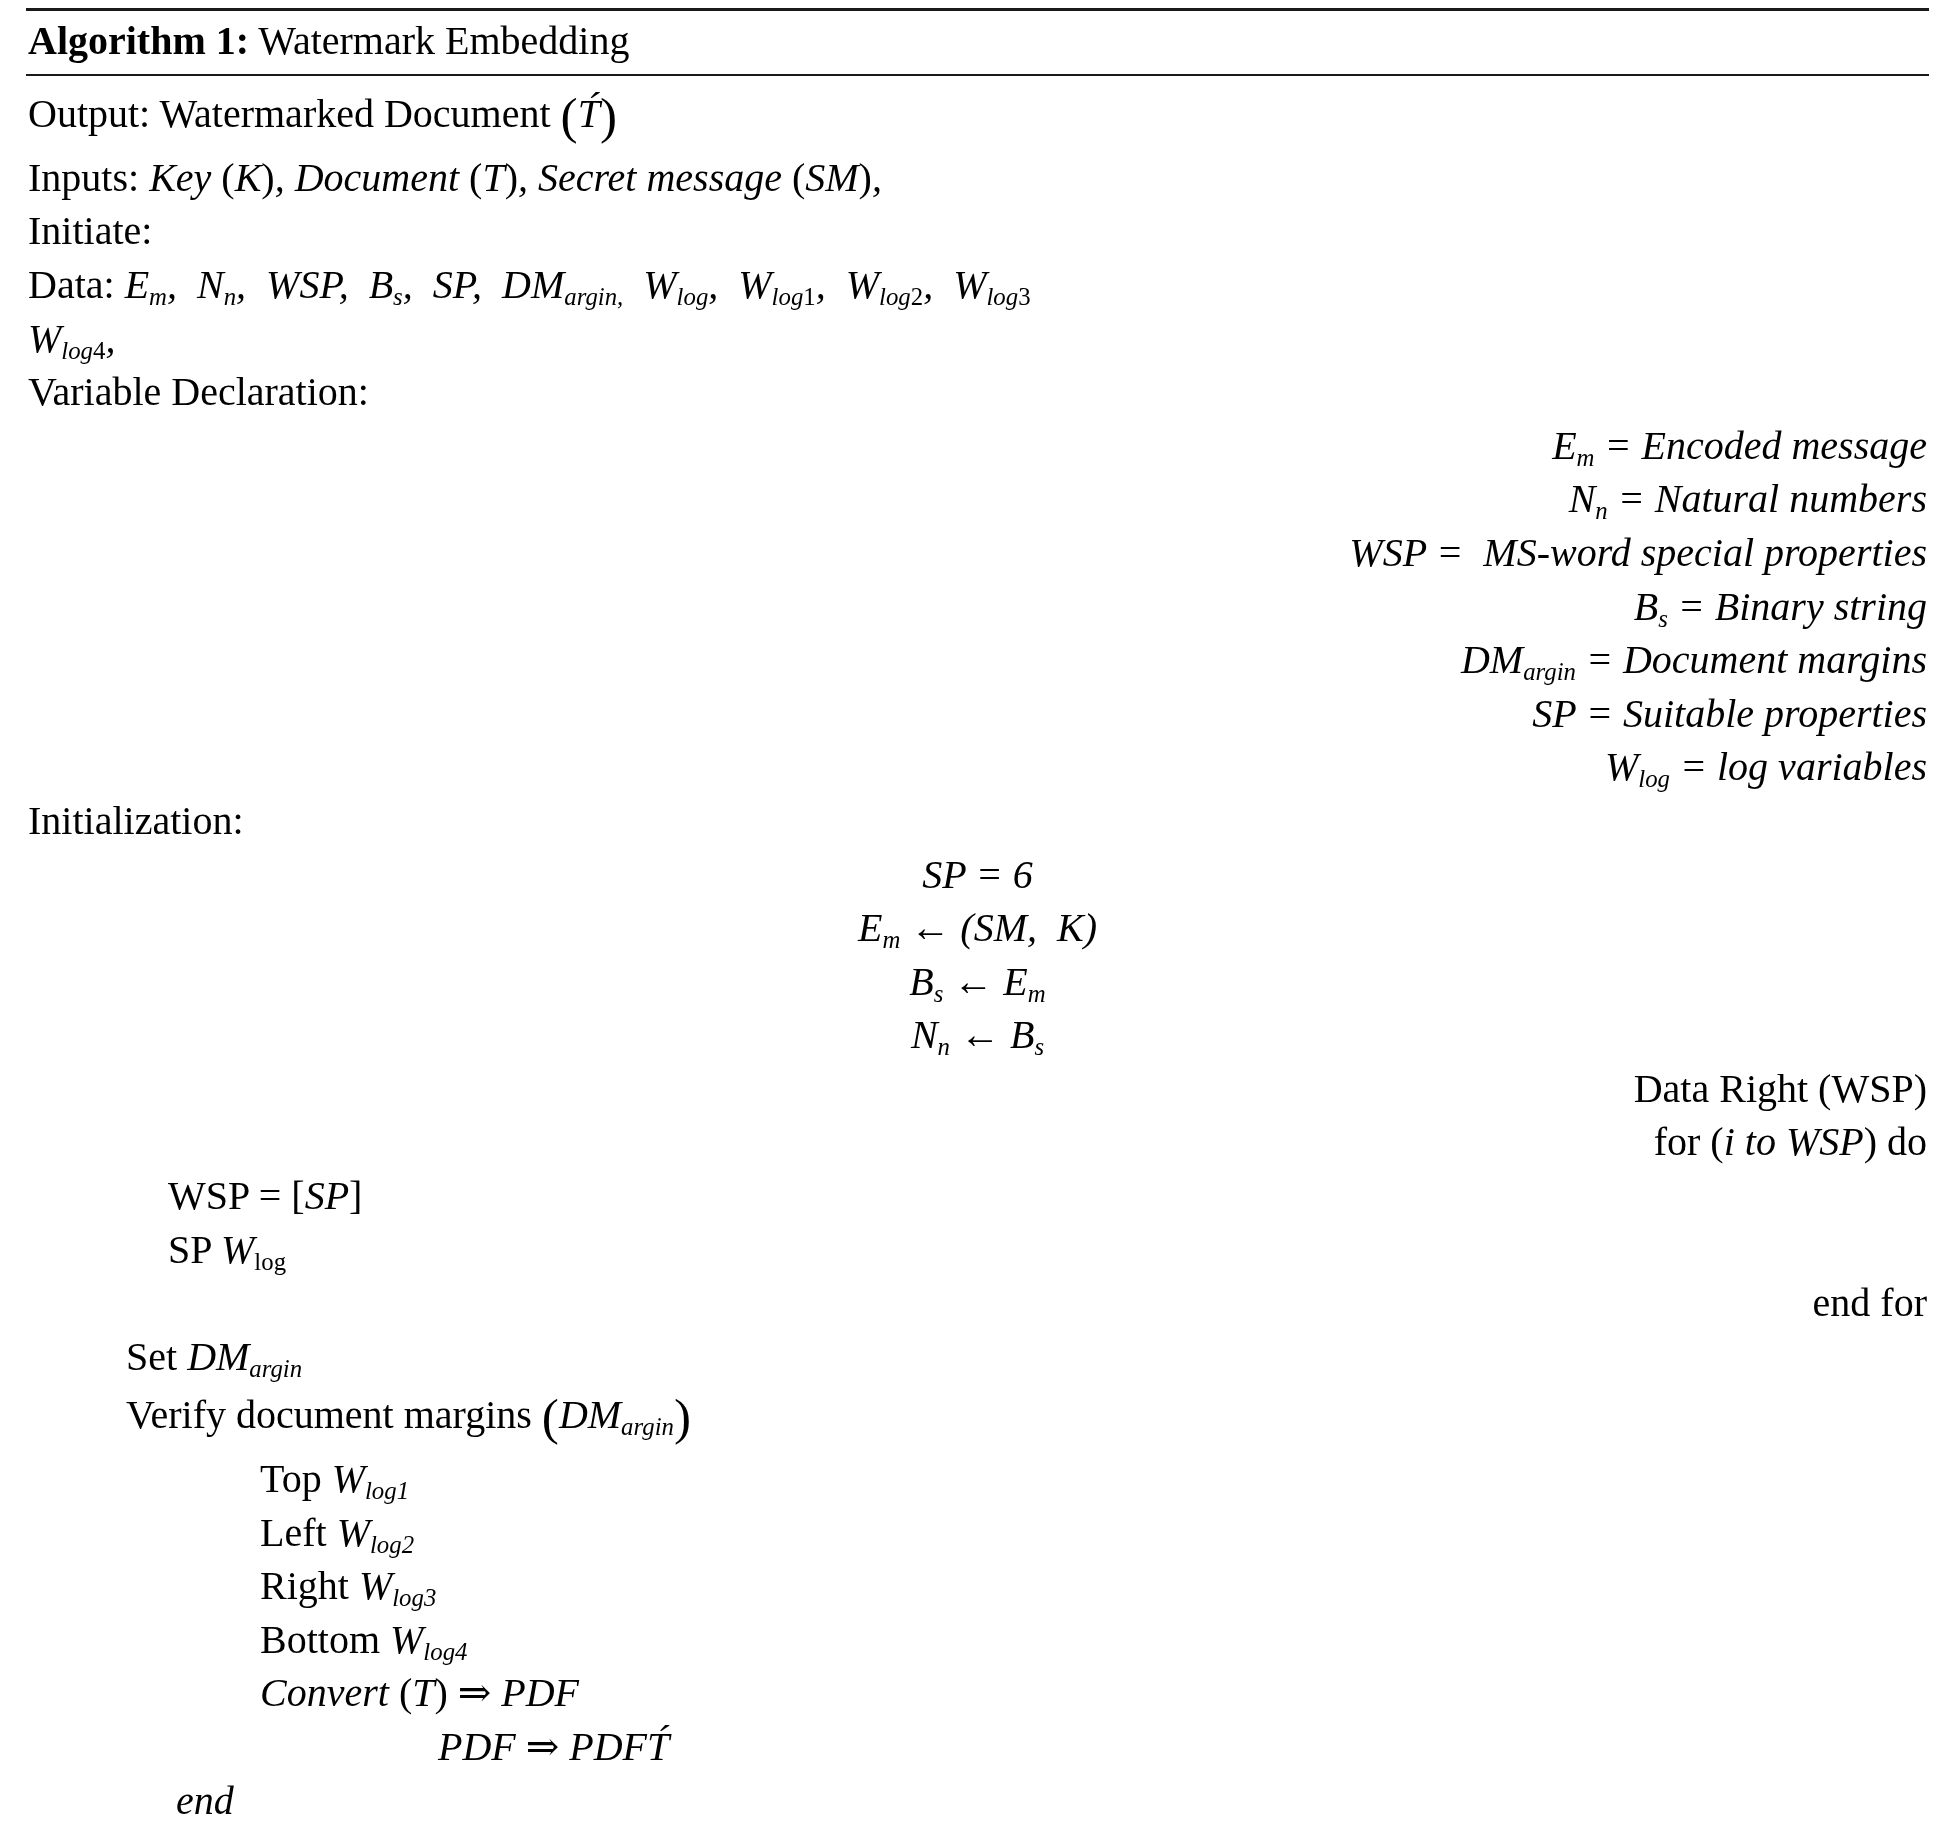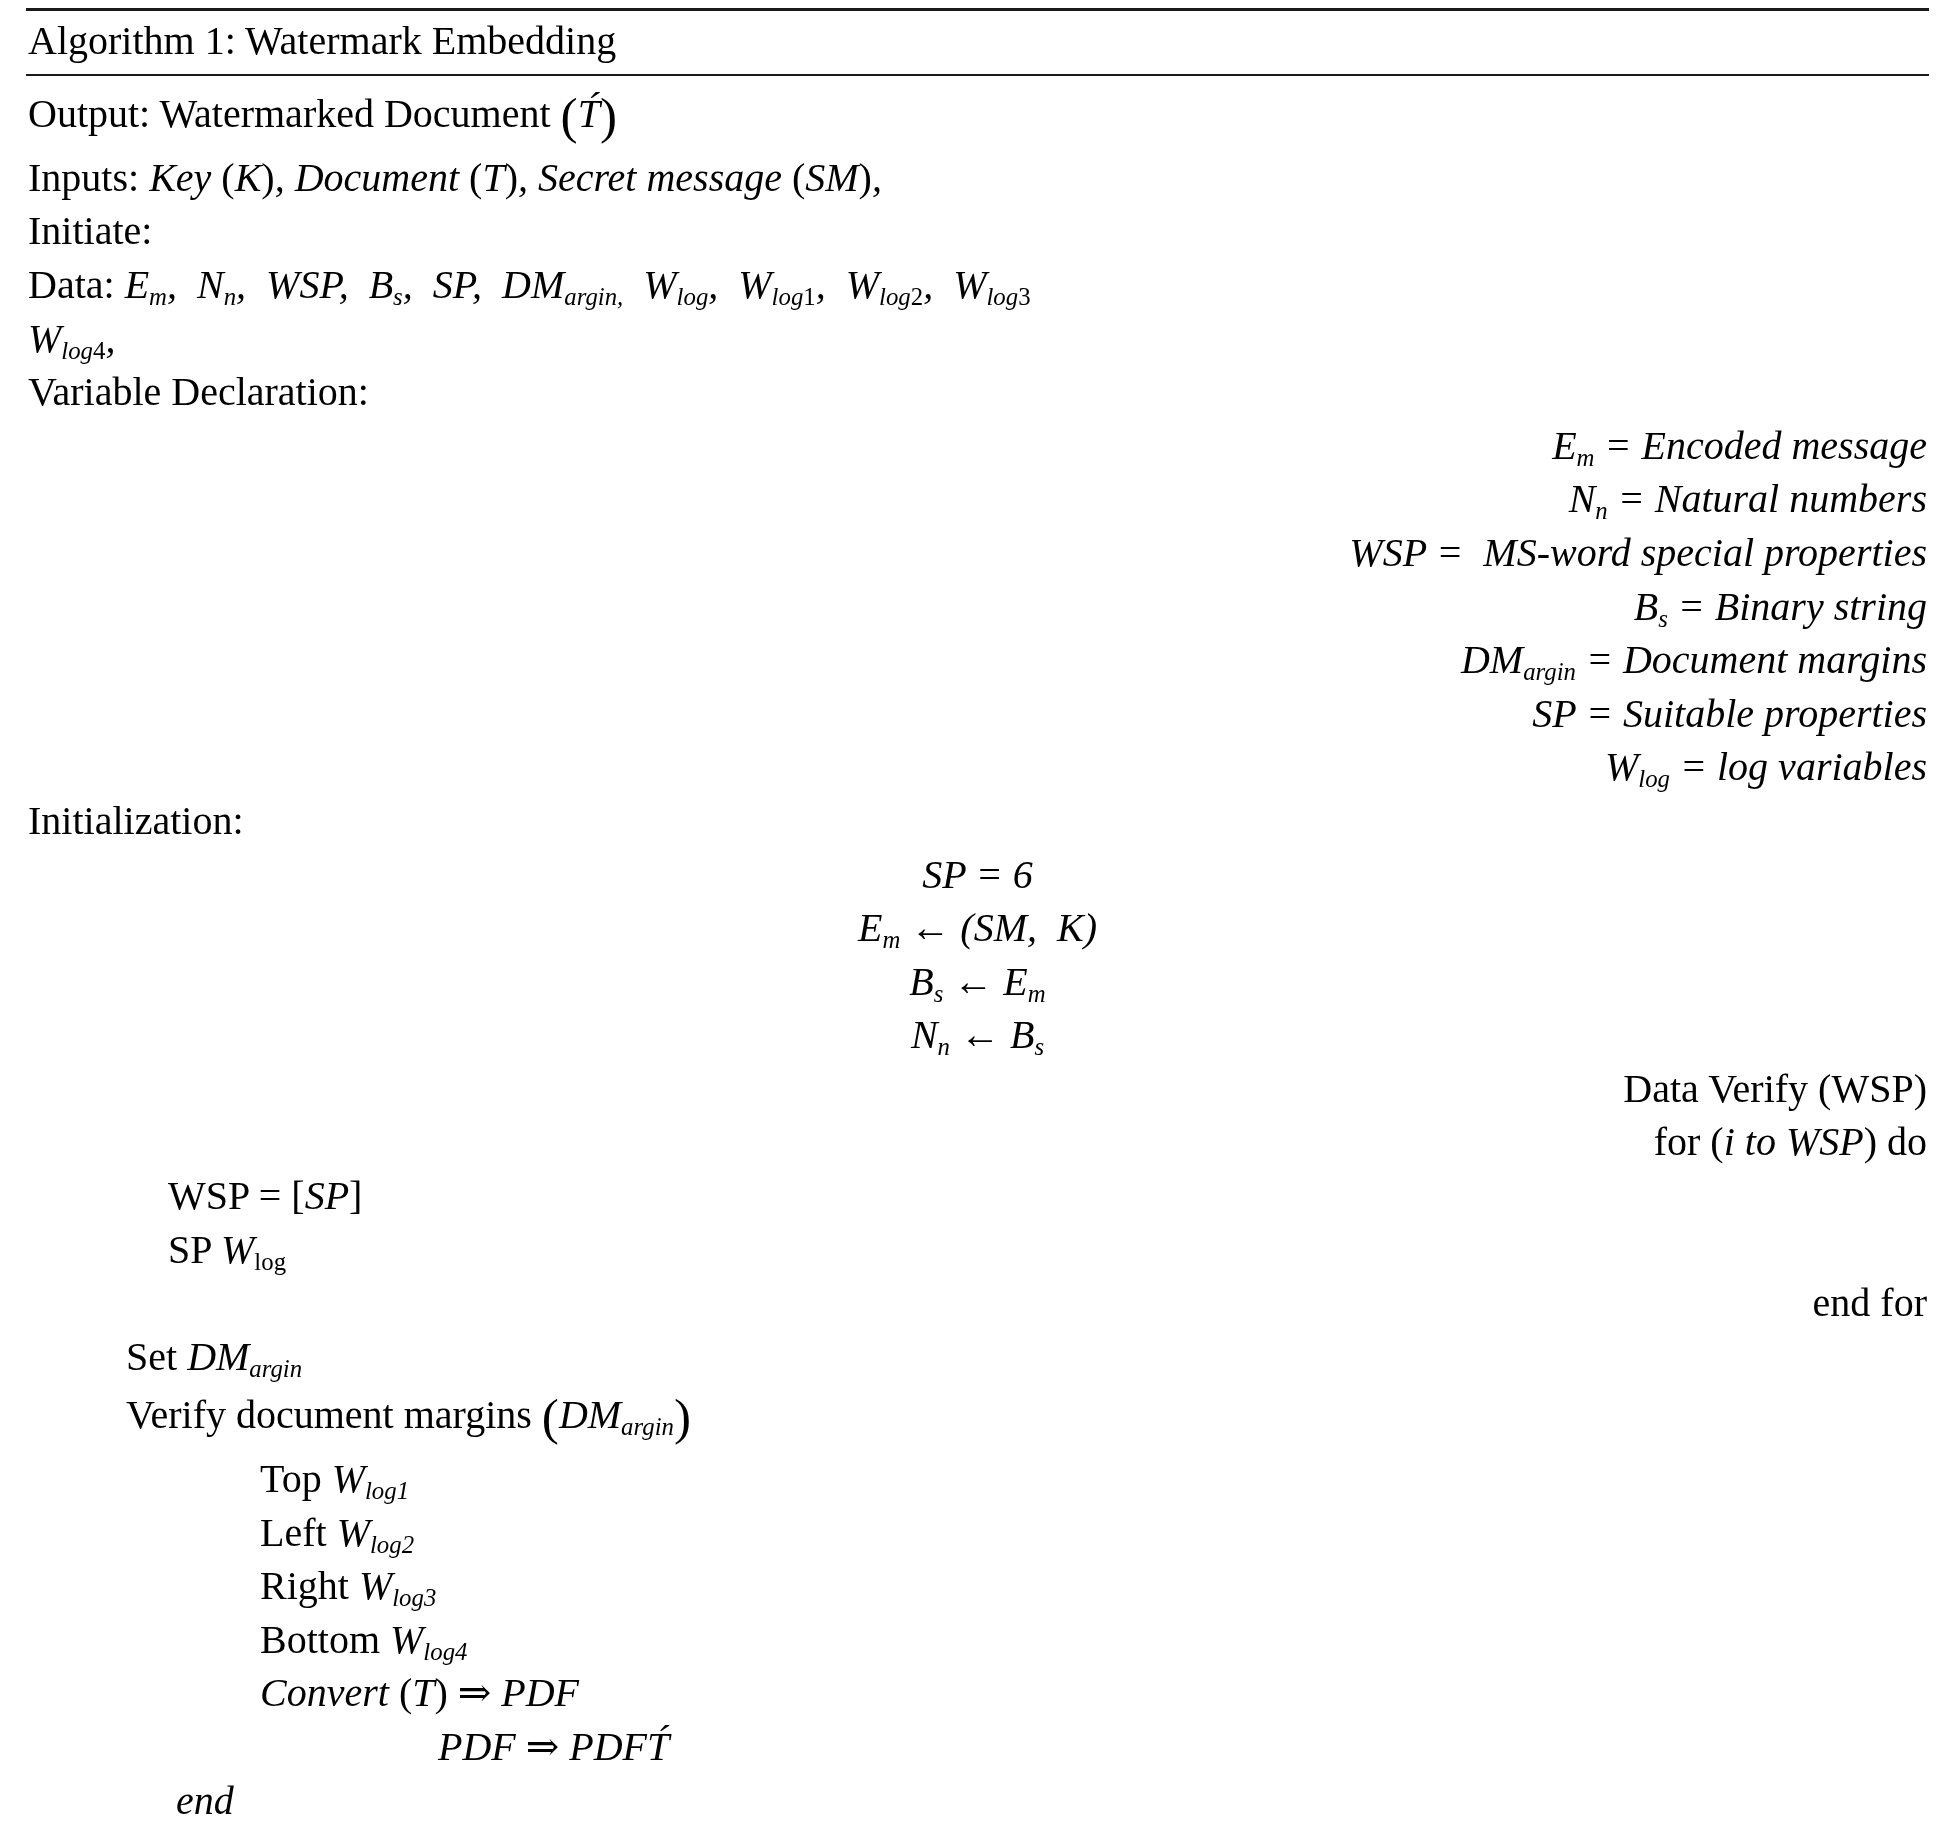--- a/index.html
+++ b/index.html
@@ -25,21 +25,21 @@
     height: 0;
   }
   .rule-top { border-top-width: 3px; }
   .title-bar {
     font-size: 40px;
     line-height: 1.28;
     padding: 4px 2px 8px 2px;
     white-space: nowrap;
   }
   .title-bar .alg-label {
-    font-weight: normal;
+    font-weight: bold;
   }
   .body-block {
     padding: 6px 2px 10px 2px;
     font-size: 40px;
     line-height: 1.34;
   }
   .line {
     white-space: nowrap;
   }
   .it { font-style: italic; }
@@ -115,21 +115,21 @@
 
     <div class="line">Initialization:</div>
 
     <div class="eq-block">
       <div class="line">SP = 6</div>
       <div class="line">E<sub>m</sub> ← (SM,&nbsp; K)</div>
       <div class="line">B<sub>s</sub> ← E<sub>m</sub></div>
       <div class="line">N<sub>n</sub> ← B<sub>s</sub></div>
     </div>
 
-    <div class="line ind1 rm">Data Verify (WSP)</div>
+    <div class="line ind1 rm">Data Right (WSP)</div>
     <div class="line ind1 rm">for (<span class="it">i to WSP</span>) do</div>
     <div class="line ind3 rm">WSP = [<span class="it">SP</span>]</div>
     <div class="line ind3 rm">SP <span class="it">W</span><sub class="rm">log</sub></div>
     <div class="line ind1 rm">end for</div>
     <div class="line ind2 rm">Set <span class="it">DM<sub>argin</sub></span></div>
     <div class="line ind2 rm">Verify document margins <span class="big-paren">(</span><span class="it">DM<sub>argin</sub></span><span class="big-paren">)</span></div>
     <div class="line ind4 rm">Top <span class="it">W<sub>log</sub><sub>1</sub></span></div>
     <div class="line ind4 rm">Left <span class="it">W<sub>log</sub><sub>2</sub></span></div>
     <div class="line ind4 rm">Right <span class="it">W<sub>log</sub><sub>3</sub></span></div>
     <div class="line ind4 rm">Bottom <span class="it">W<sub>log</sub><sub>4</sub></span></div>

